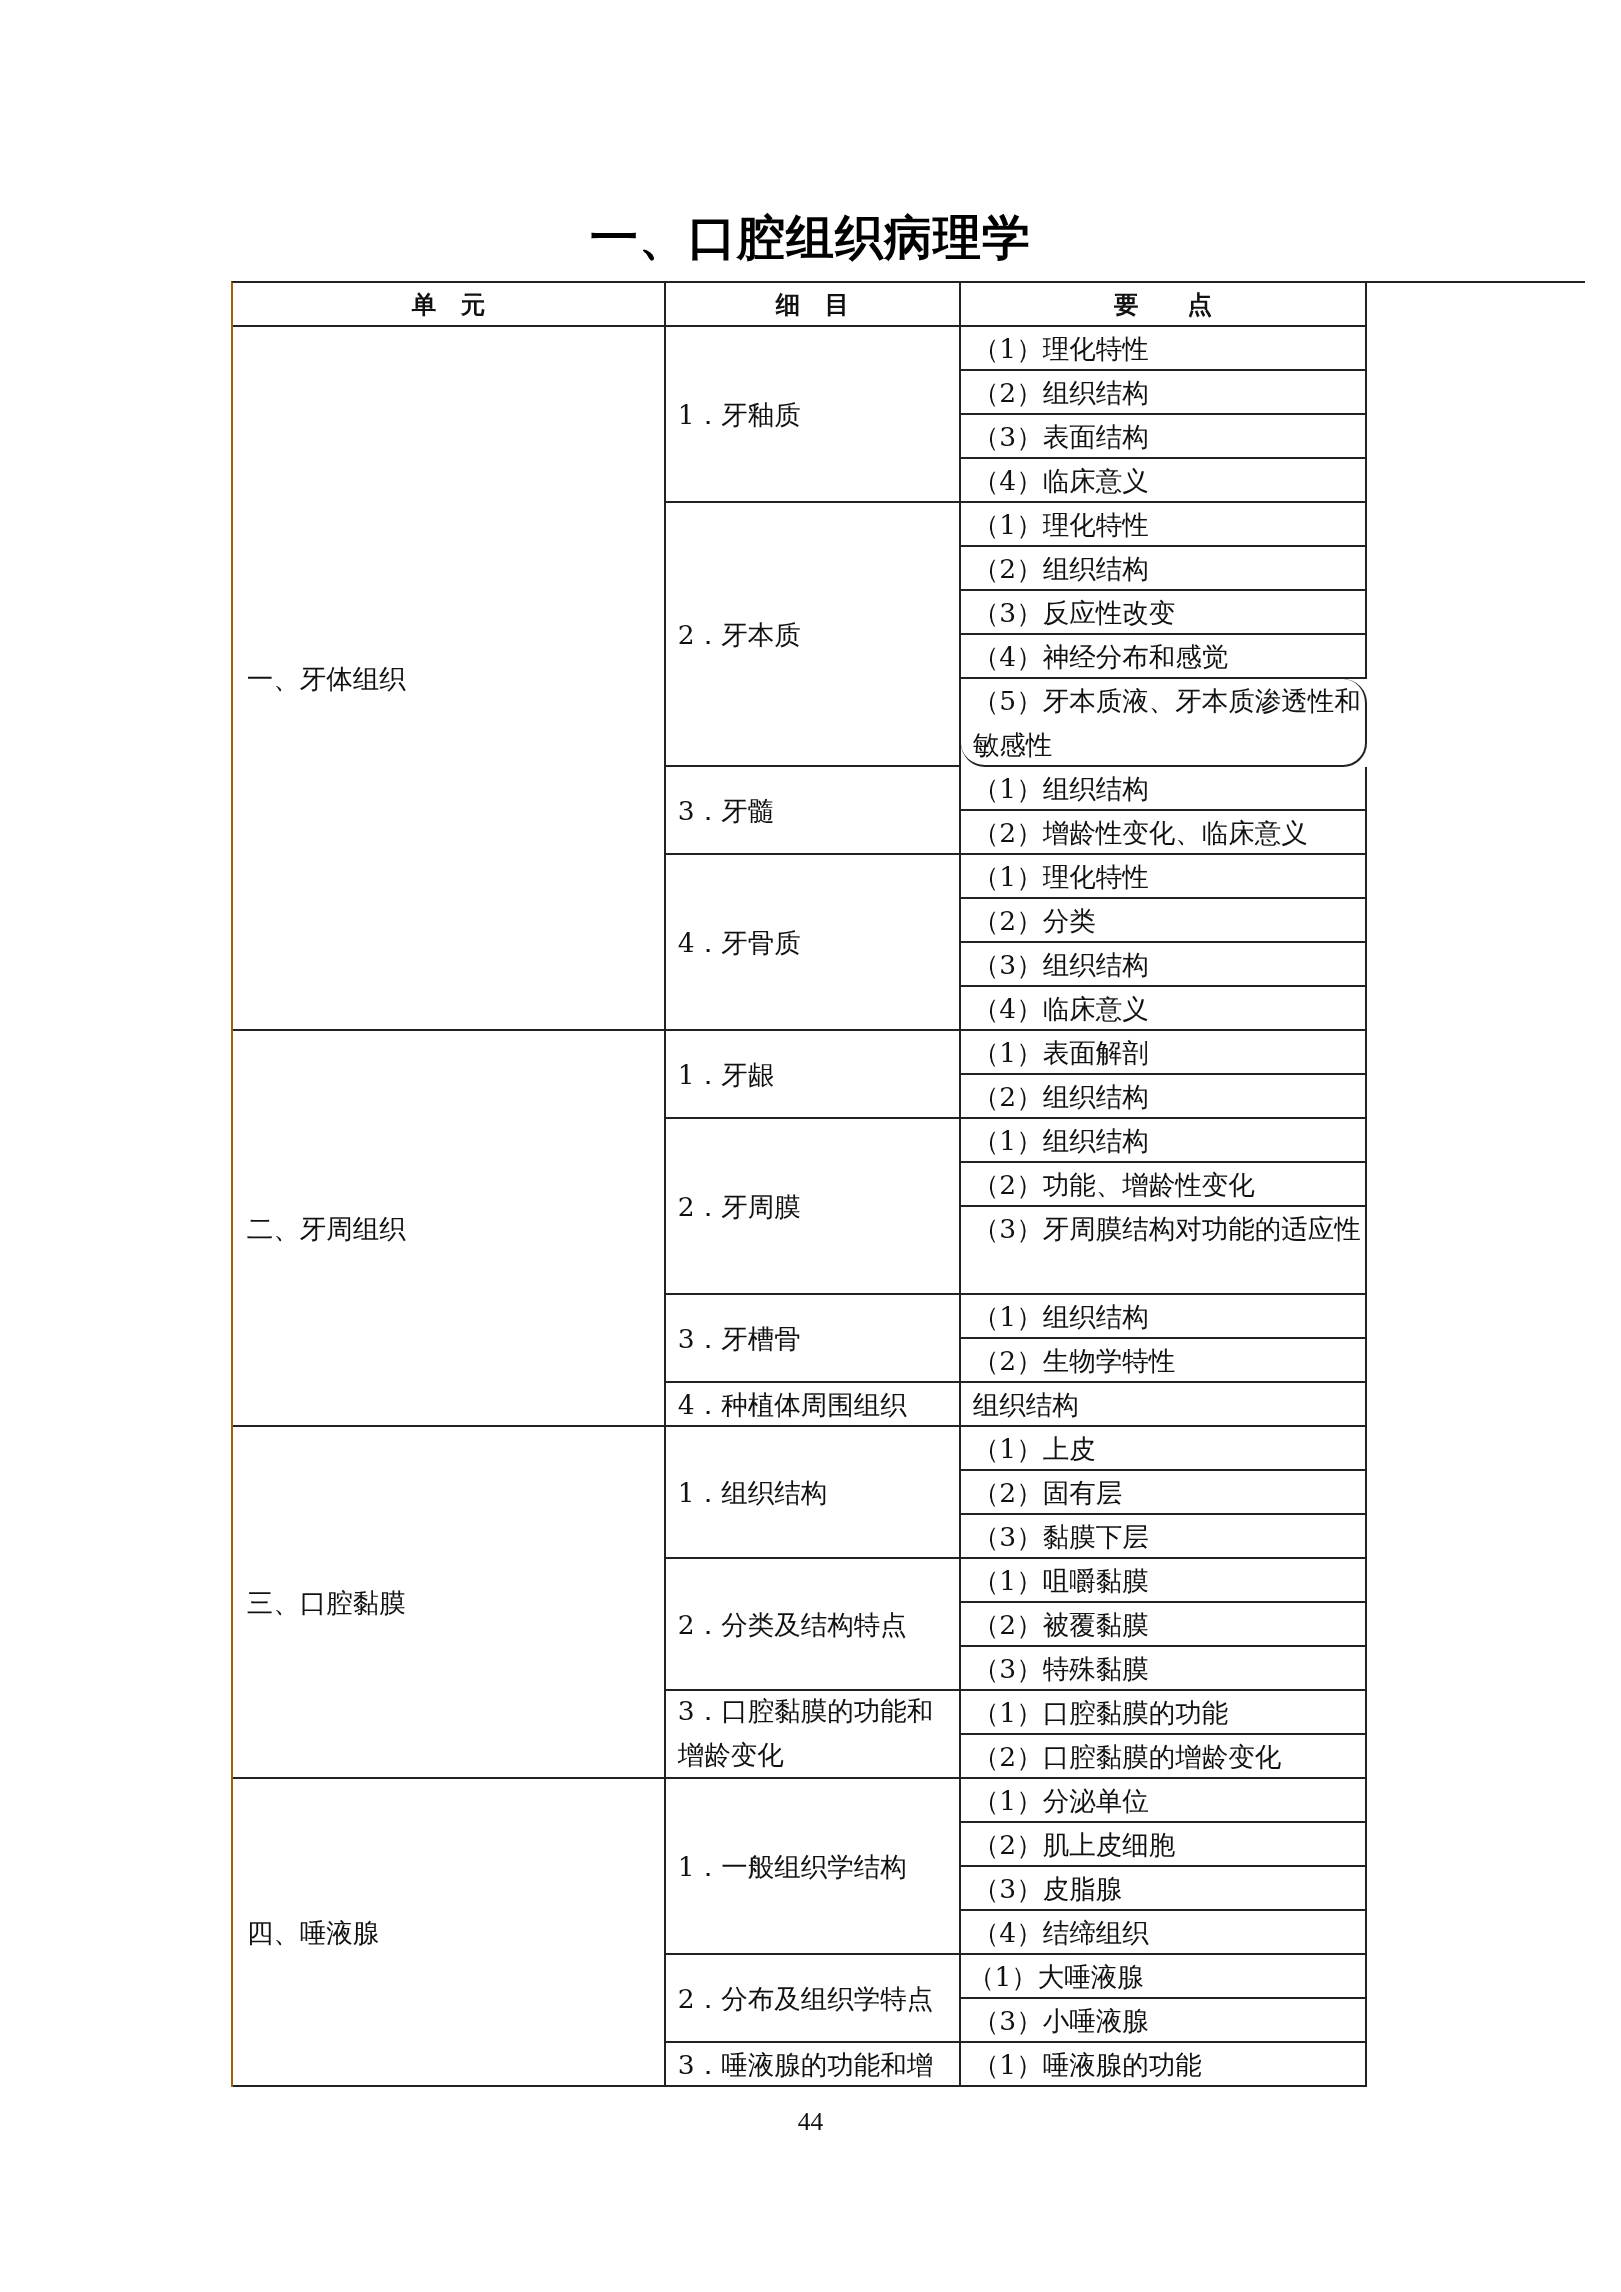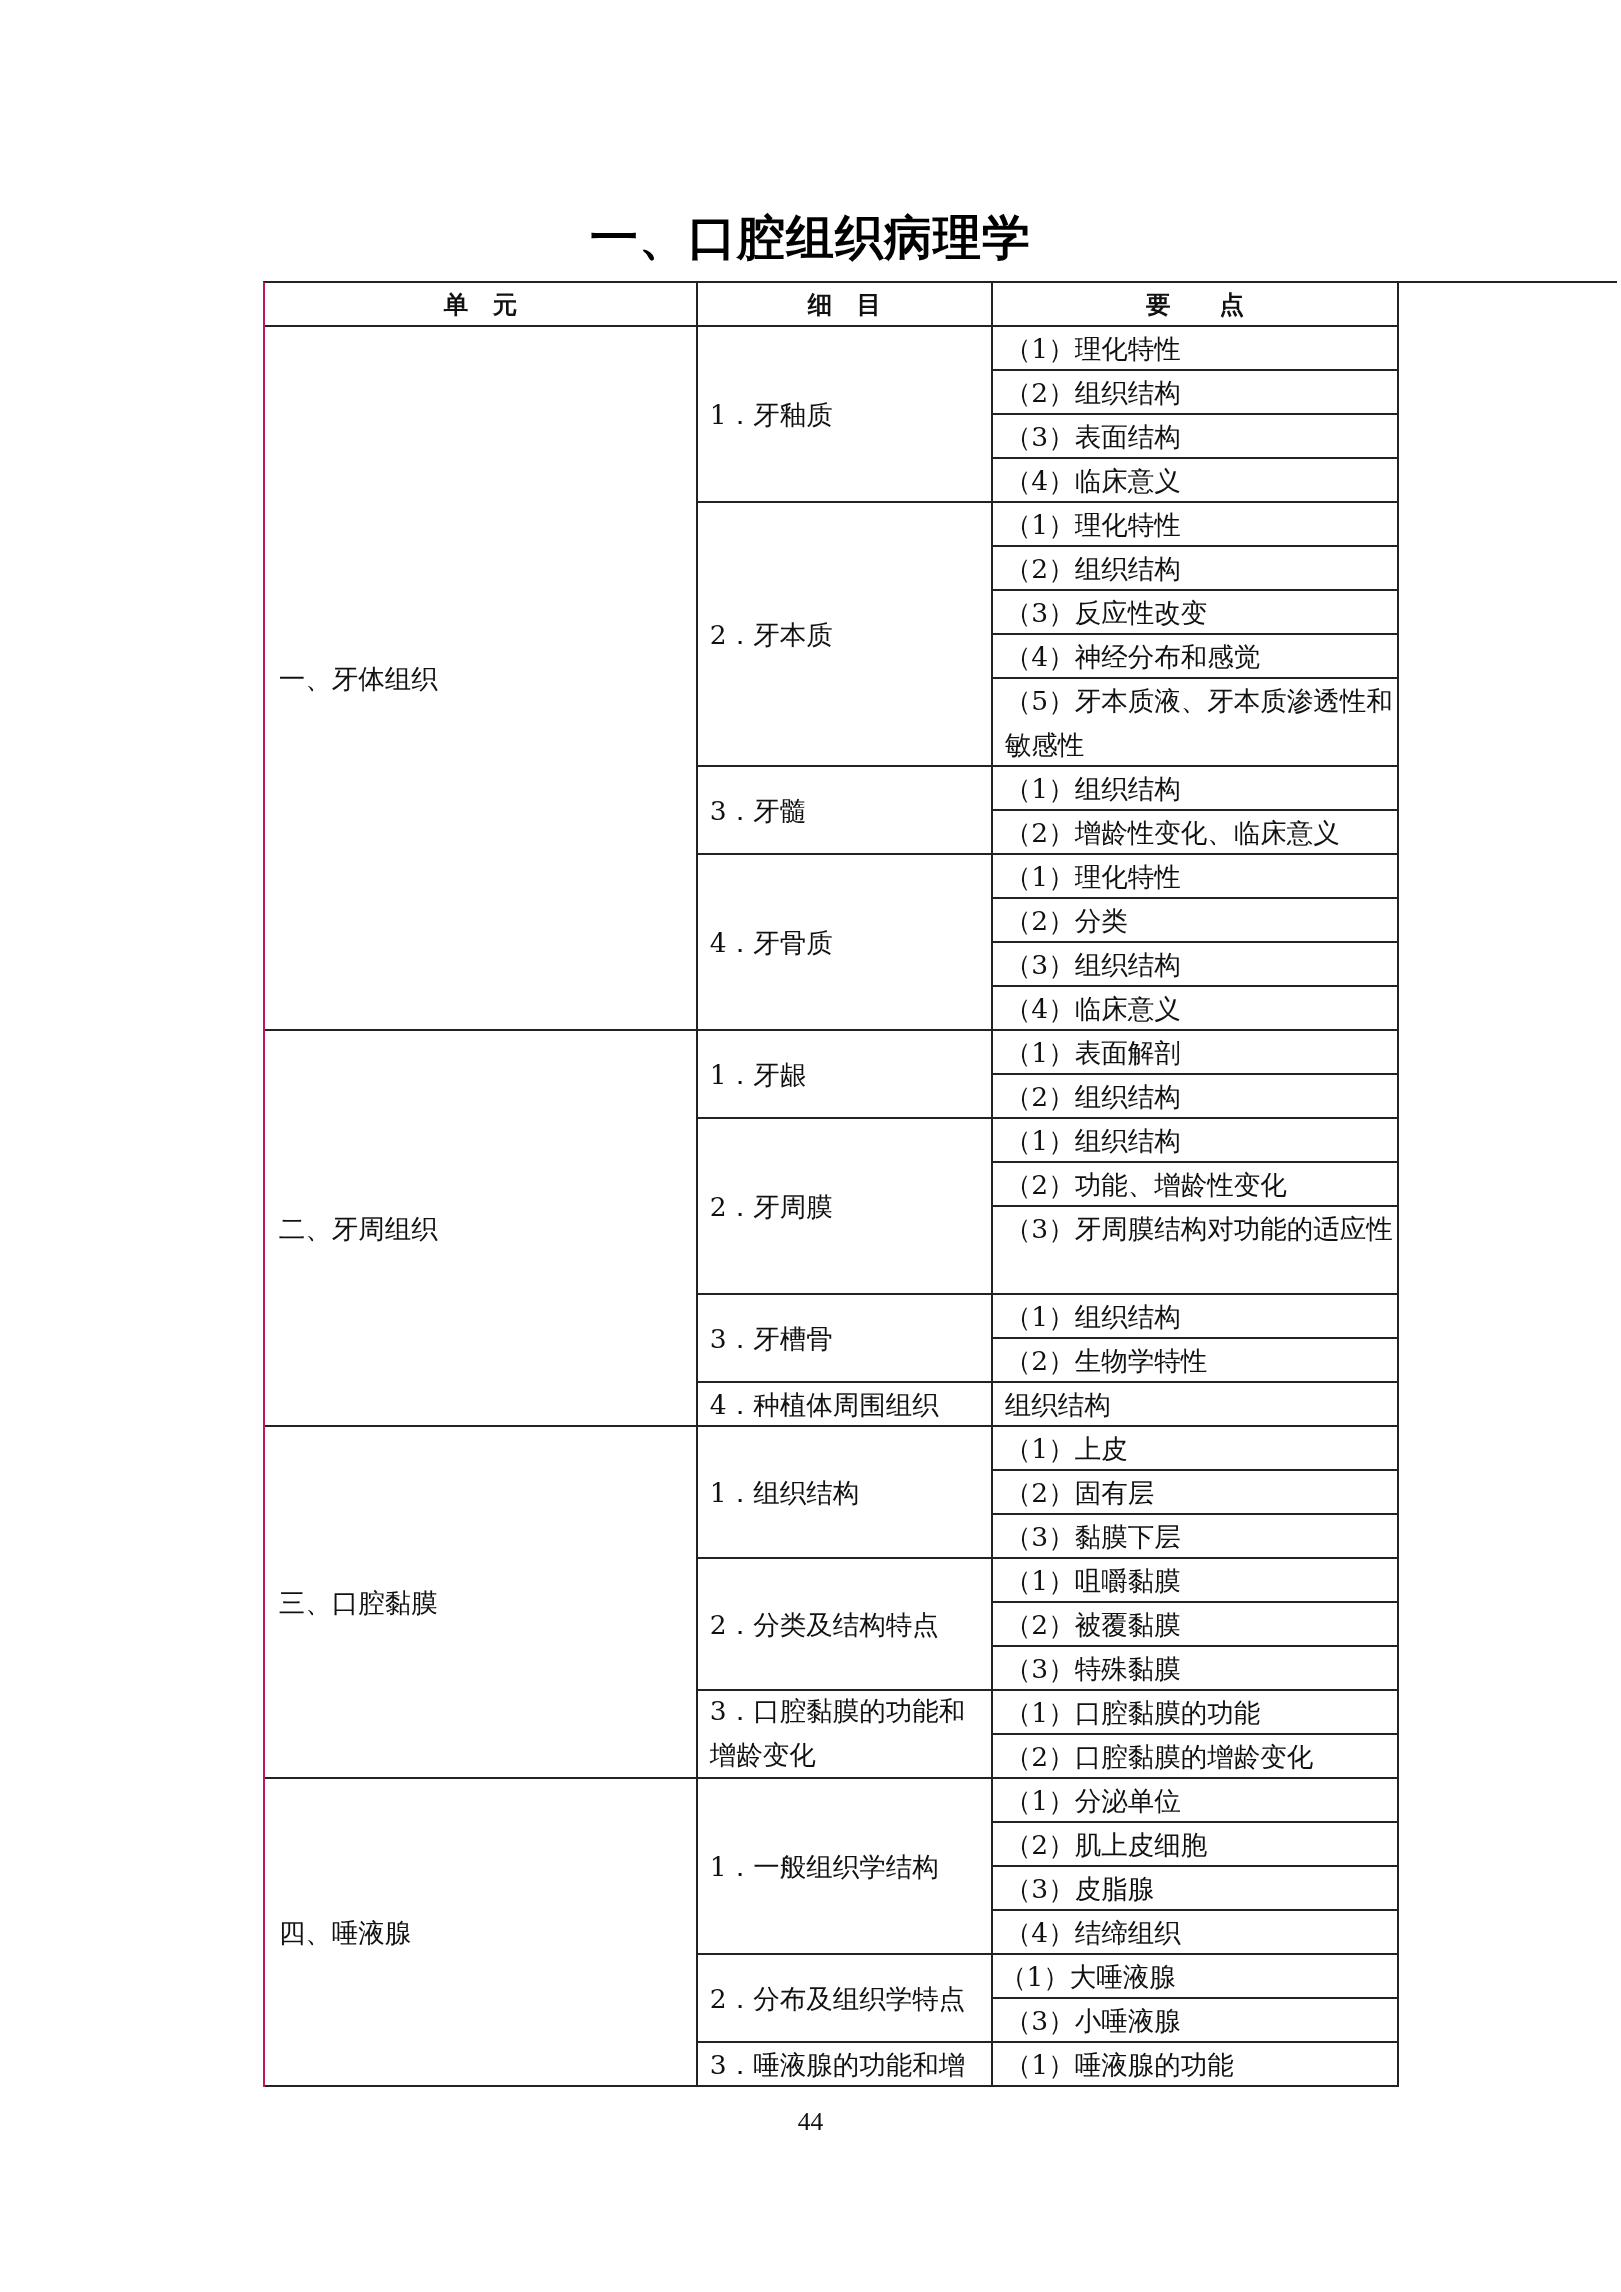--- a/index.html
+++ b/index.html
@@ -30,23 +30,22 @@
   }
   .syllabus-table {
     position: absolute;
     left: 231px;
     top: 281px;
     width: 1354px;
     display: grid;
     grid-template-columns: 433px 295px 406px;
     grid-template-rows: 44px repeat(40, 44px);
     border-top: 2px solid #222;
-    border-left: 2px solid #be185d;
+    border-left: 2px solid #a16207;
     box-sizing: border-box;
-    margin-left: 32px;
   }
   .cell {
     border-right: 2px solid #222;
     border-bottom: 2px solid #222;
     box-sizing: border-box;
     font-size: 26.5px;
     line-height: 43px;
     display: flex;
     align-items: center;
     overflow: hidden;
@@ -95,21 +94,21 @@
   <div class="cell point" style="grid-column:3;grid-row:2;">（1）理化特性</div>
   <div class="cell point" style="grid-column:3;grid-row:3;">（2）组织结构</div>
   <div class="cell point" style="grid-column:3;grid-row:4;">（3）表面结构</div>
   <div class="cell point" style="grid-column:3;grid-row:5;">（4）临床意义</div>
 
   <div class="cell detail" style="grid-column:2;grid-row:6 / span 6;">2．牙本质</div>
   <div class="cell point" style="grid-column:3;grid-row:6;">（1）理化特性</div>
   <div class="cell point" style="grid-column:3;grid-row:7;">（2）组织结构</div>
   <div class="cell point" style="grid-column:3;grid-row:8;">（3）反应性改变</div>
   <div class="cell point" style="grid-column:3;grid-row:9;">（4）神经分布和感觉</div>
-  <div class="cell point wrap" style="grid-column:3;grid-row:10 / span 2;">
+  <div class="cell point wrap" style="grid-column:3;grid-row:10 / span 2;border-radius:24px;">
       <span>（5）牙本质液、牙本质渗透性和敏感性</span>
     </div>
 
   <div class="cell detail" style="grid-column:2;grid-row:12 / span 2;">3．牙髓</div>
   <div class="cell point" style="grid-column:3;grid-row:12;">（1）组织结构</div>
   <div class="cell point" style="grid-column:3;grid-row:13;">（2）增龄性变化、临床意义</div>
 
   <div class="cell detail" style="grid-column:2;grid-row:14 / span 4;">4．牙骨质</div>
   <div class="cell point" style="grid-column:3;grid-row:14;">（1）理化特性</div>
   <div class="cell point" style="grid-column:3;grid-row:15;">（2）分类</div>

